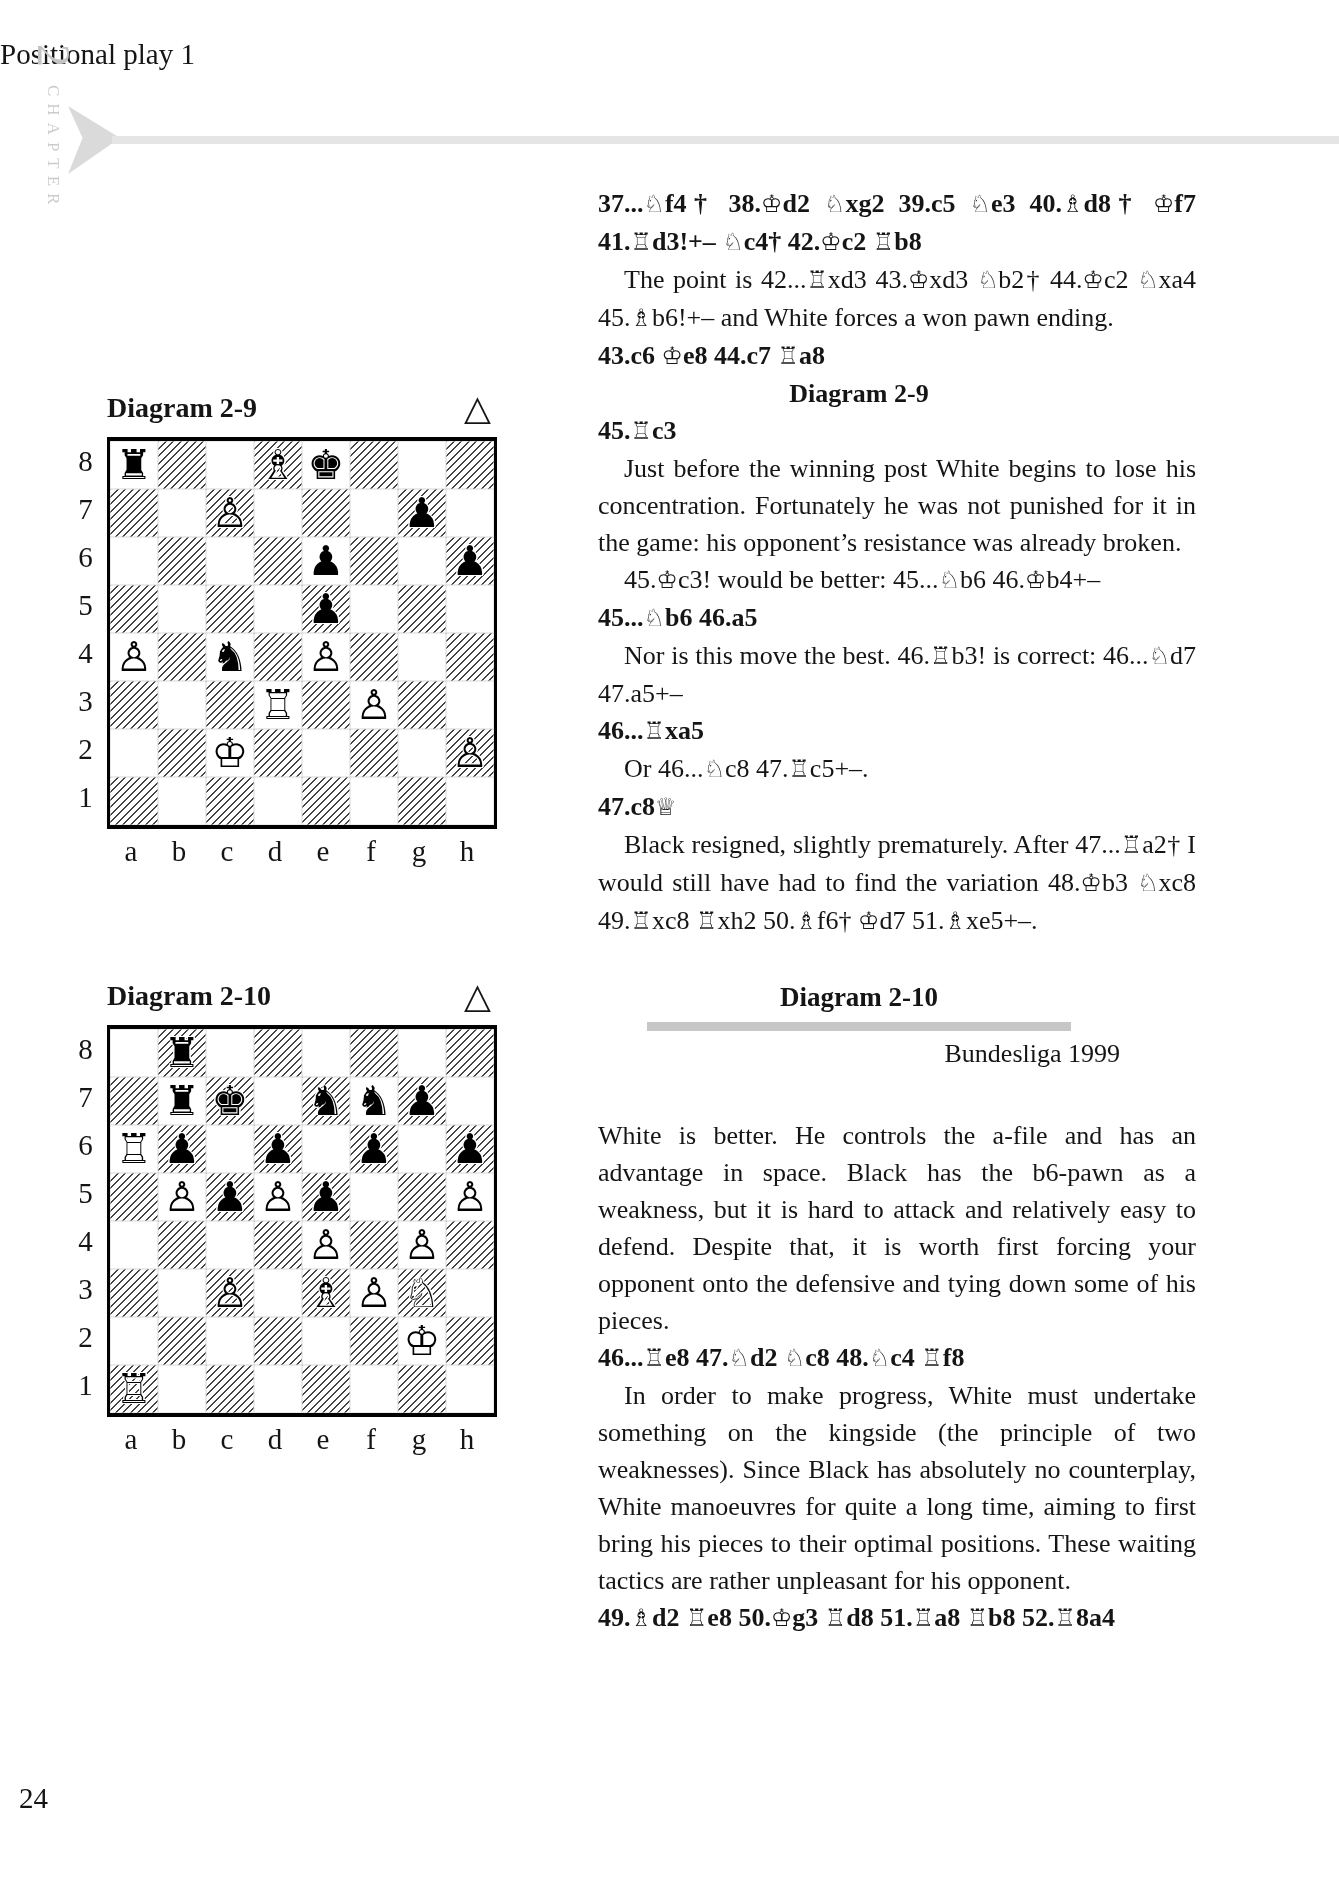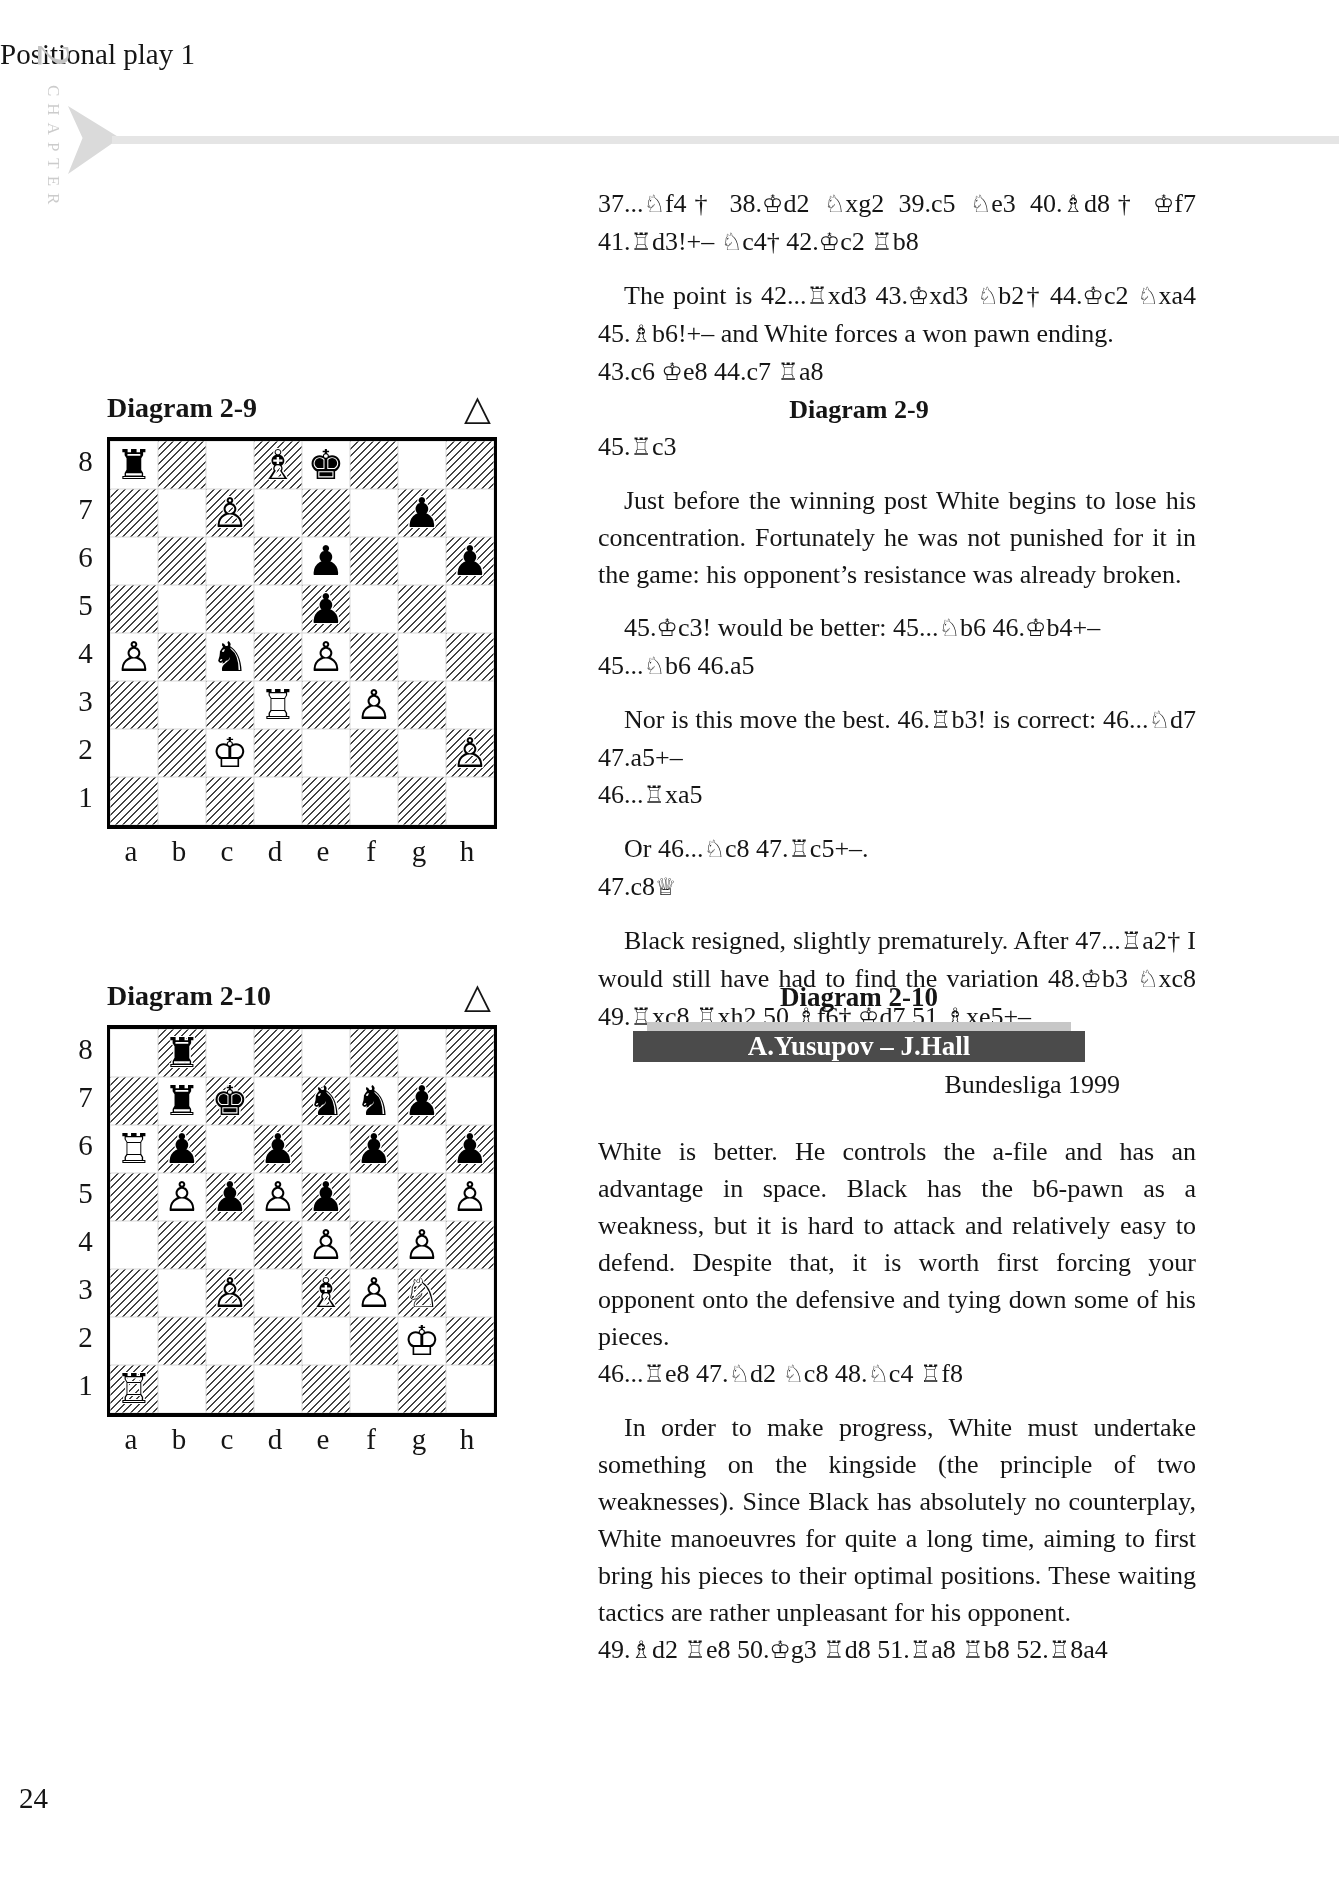--- a/index.html
+++ b/index.html
@@ -45,23 +45,23 @@
   #colA{top:185px;}
   #colB-heading{top:981px;width:522px;text-align:center;font-weight:bold;font-size:27px;line-height:33px;}
   #banner{top:1022px;width:522px;}
   .banner-light{margin-left:49px;width:424px;height:9px;background:#c7c7c7;}
   .banner-dark{margin-left:35px;width:452px;height:31px;background:#4b4b4b;color:#ffffff;
     text-align:center;font-weight:bold;font-size:27px;line-height:31px;}
   .banner-sub{width:522px;text-align:right;font-size:26px;line-height:30px;margin-top:8px;}
   #colC{top:1117px;}
 
   .line{font-size:26px;line-height:37px;}
-  .moves{font-weight:normal;}
+  .moves{font-weight:bold;}
   .mjust{text-align:justify;text-align-last:justify;}
-  .para{text-align:justify;text-indent:26px;margin-top:16px;}
+  .para{text-align:justify;text-indent:26px;}
   .noindent{text-indent:0;}
   .heading{font-weight:bold;text-align:center;width:522px;}
   .fig{font-family:"DejaVu Sans",sans-serif;font-size:0.92em;}
 
   #page-num{top:1782px;left:0;width:1339px;text-align:left;font-size:29px;padding-left:19px;}
 </style>
 </head>
 <body>
 
 <div class="abs" id="page-title">Positional play 1</div>
@@ -355,21 +355,20 @@
     <div class="line moves">46...<span class="fig">♖</span>xa5</div>
     <div class="line para">Or 46...<span class="fig">♘</span>c8 47.<span class="fig">♖</span>c5+–.</div>
     <div class="line moves">47.c8<span class="fig">♕</span></div>
     <div class="line para">Black resigned, slightly prematurely. After 47...<span class="fig">♖</span>a2† I would still have had to find the variation 48.<span class="fig">♔</span>b3 <span class="fig">♘</span>xc8 49.<span class="fig">♖</span>xc8 <span class="fig">♖</span>xh2 50.<span class="fig">♗</span>f6† <span class="fig">♔</span>d7 51.<span class="fig">♗</span>xe5+–.</div>
   </div>
 
 <div class="col" id="colB-heading">Diagram 2-10</div>
 
 <div class="col" id="banner">
   <div class="banner-light"></div>
-  <div class="banner-dark">A.Yusupov – J.Hall</div>
   <div class="banner-sub">Bundesliga 1999</div>
 </div>
 
 <div class="col" id="colC">
     <div class="line para noindent">White is better. He controls the a-file and has an advantage in space. Black has the b6-pawn as a weakness, but it is hard to attack and relatively easy to defend. Despite that, it is worth first forcing your opponent onto the defensive and tying down some of his pieces.</div>
     <div class="line moves">46...<span class="fig">♖</span>e8 47.<span class="fig">♘</span>d2 <span class="fig">♘</span>c8 48.<span class="fig">♘</span>c4 <span class="fig">♖</span>f8</div>
     <div class="line para">In order to make progress, White must undertake something on the kingside (the principle of two weaknesses). Since Black has absolutely no counterplay, White manoeuvres for quite a long time, aiming to first bring his pieces to their optimal positions. These waiting tactics are rather unpleasant for his opponent.</div>
     <div class="line moves">49.<span class="fig">♗</span>d2 <span class="fig">♖</span>e8 50.<span class="fig">♔</span>g3 <span class="fig">♖</span>d8 51.<span class="fig">♖</span>a8 <span class="fig">♖</span>b8 52.<span class="fig">♖</span>8a4</div>
   </div>
 

